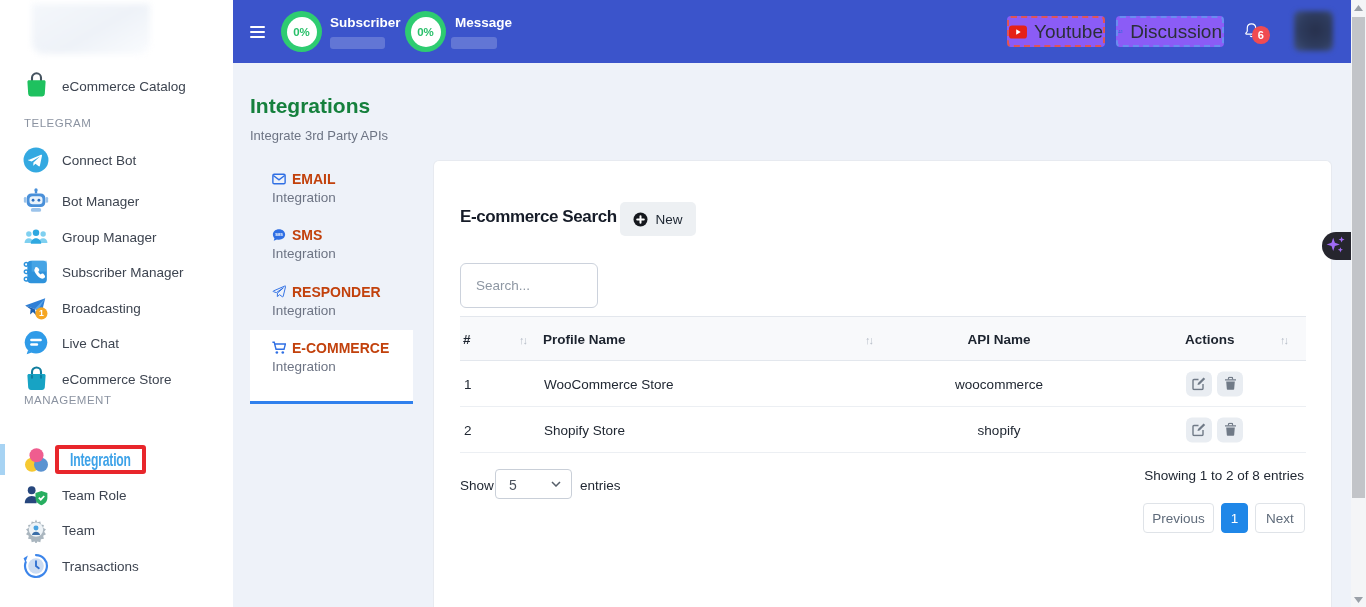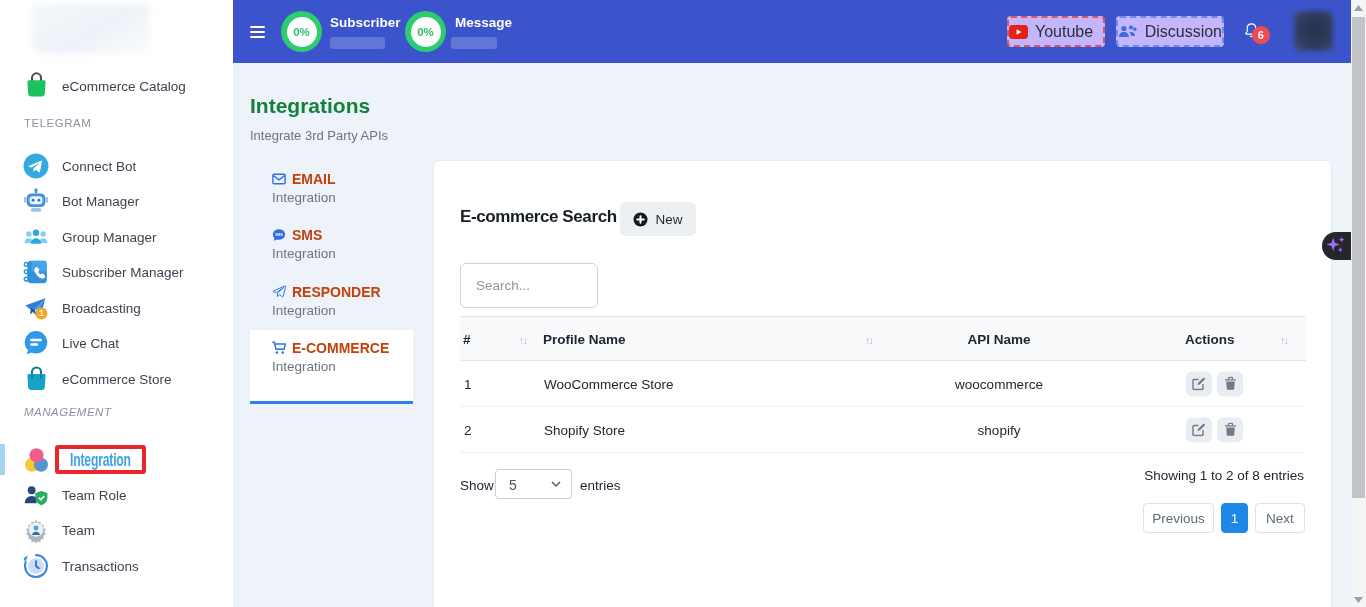--- a/index.html
+++ b/index.html
@@ -19,21 +19,21 @@
 .redbox span { font-size:19px; font-weight:bold; color:#3da2e8; transform:scaleX(0.64); transform-origin:center; letter-spacing:-0.3px; }
 
 
 .topbar { position:absolute; left:233px; top:0; width:1118px; height:63px; background:#3b54cb; z-index:4; }
 .burger { position:absolute; left:17px; top:26px; width:15px; height:12px; }
 .burger div { position:absolute; left:0; width:15px; height:1.8px; background:#ffffff; border-radius:1px; }
 .prog { position:absolute; top:11px; width:41px; height:41px; border-radius:50%; background:#2ecc71; display:flex; align-items:center; justify-content:center; }
 .prog .inner { width:30px; height:30px; border-radius:50%; background:#ffffff; display:flex; align-items:center; justify-content:center; font-size:11.5px; font-weight:bold; color:#29c06a; }
 .proglabel { position:absolute; top:15px; font-size:13.5px; font-weight:bold; color:#ffffff; }
 .skel { position:absolute; top:37px; height:12px; border-radius:3px; background:rgba(255,255,255,0.20); }
-.topbtn { position:absolute; top:16px; height:31px; background:#c4b5fd; border-radius:4px; display:flex; align-items:center; justify-content:flex-start; gap:7px; font-size:16px; color:#2a2f38; }
+.topbtn { position:absolute; top:16px; height:31px; background:#8b5cf6; border-radius:4px; display:flex; align-items:center; justify-content:flex-start; gap:7px; font-size:19px; color:#2a2f38; }
 .btn-yt { left:774px; width:98px; border:2px dashed #e05555; }
 .btn-disc { left:883px; width:108px; border:2px dashed #6a8cf0; }
 .bellwrap { position:absolute; left:1011px; top:21px; }
 .badge6 { position:absolute; left:1019px; top:26px; width:17.5px; height:17.5px; border-radius:50%; background:#f04b52; color:#fff; font-size:11px; font-weight:bold; display:flex; align-items:center; justify-content:center; z-index:2; }
 .avatar { position:absolute; left:1061px; top:11px; width:39px; height:40px; border-radius:6px; background:radial-gradient(circle at 55% 48%, #27304c 0%, #2e3c5e 55%, #41527d 100%); filter:blur(2.5px); }
 
 
 .content { position:absolute; left:233px; top:63px; width:1118px; height:544px; background:#eef2f9; }
 .h-integrations { position:absolute; left:17px; top:31px; font-size:21px; font-weight:bold; color:#15803d; }
 .sub-integrations { position:absolute; left:17px; top:65px; font-size:13px; color:#6d7484; }
@@ -231,21 +231,21 @@
   <div class="sidebar">
     <div class="logoblob"></div>
     <div class="mitem" style="top:69px;">
       <div class="ic" style="left:25px; width:23px; height:27px; margin-top:-1px;"><svg width="23" height="27" viewBox="0 0 23 27">
             <path d="M7 10.5V6.3a4.5 4.5 0 0 1 9 0v4.2" fill="none" stroke="#45535f" stroke-width="2.1" stroke-linecap="round"></path>
             <path d="M2.4 10.3c0-.9.7-1.6 1.6-1.6h15c.9 0 1.6.7 1.6 1.6l-.8 12.2a2.6 2.6 0 0 1-2.6 2.4H5.8a2.6 2.6 0 0 1-2.6-2.4Z" fill="#1ec15f"></path>
           </svg></div>
       <div class="tx">eCommerce Catalog</div>
     </div>
     <div class="navsec" style="top:117px;">TELEGRAM</div>
-    <div class="mitem" style="top:149px;">
+    <div class="mitem" style="top:143px;">
       <div class="ic"><svg width="24" height="24" viewBox="0 0 24 24">
             <circle cx="12" cy="12" r="11.5" fill="#34a9e1"></circle>
             <path d="M5.2 11.9l11.4-4.7c.6-.26 1.14.16.93.98l-1.94 9.1c-.15.63-.55.78-1.1.48l-3-2.2-1.43 1.4c-.17.16-.3.3-.62.3l.2-3 5.45-4.93c.24-.21-.05-.33-.37-.13l-6.7 4.2-2.9-.92c-.62-.2-.64-.63.14-.93Z" fill="#fff"></path>
           </svg></div>
       <div class="tx">Connect Bot</div>
     </div>
     <div class="mitem" style="top:184px;">
       <div class="ic"><svg width="24" height="24" viewBox="0 0 24 24">
             <rect x="10.9" y="1.6" width="2.2" height="3.4" fill="#4a90d9"></rect>
             <circle cx="12" cy="1.8" r="1.5" fill="#4a90d9"></circle>
@@ -301,21 +301,21 @@
       <div class="tx">Live Chat</div>
     </div>
     <div class="mitem" style="top:362px;">
       <div class="ic" style="left:25px; width:23px; height:26px;"><svg width="23" height="26" viewBox="0 0 23 26">
             <path d="M7 9.8V6a4.5 4.5 0 0 1 9 0v3.8" fill="none" stroke="#107d9e" stroke-width="2.1" stroke-linecap="round"></path>
             <path d="M2.4 9.6c0-.9.7-1.6 1.6-1.6h15c.9 0 1.6.7 1.6 1.6l-.8 12a2.6 2.6 0 0 1-2.6 2.4H5.8a2.6 2.6 0 0 1-2.6-2.4Z" fill="#17a3c4"></path>
             <path d="M7 9.8v2m9-2v2" stroke="#0e7fa0" stroke-width="2.1" stroke-linecap="round"></path>
           </svg></div>
       <div class="tx">eCommerce Store</div>
     </div>
-    <div class="navsec" style="top:406px;font-style:italic;">MANAGEMENT</div>
+    <div class="navsec" style="top:394px;">MANAGEMENT</div>
     <div class="active-bar"></div>
     <div class="mitem" style="top:443px;">
       <div class="ic" style="left:23px; width:27px; height:27px;"><svg width="27" height="27" viewBox="0 0 27 27">
             <circle cx="9" cy="18.2" r="7" fill="#f6c932"></circle>
             <circle cx="18" cy="18.2" r="7" fill="#5b93d1"></circle>
             <circle cx="13.5" cy="8.8" r="7" fill="#ef5d8f"></circle>
           </svg></div>
       <div class="redbox">
           <span>Integration</span>
         </div>

